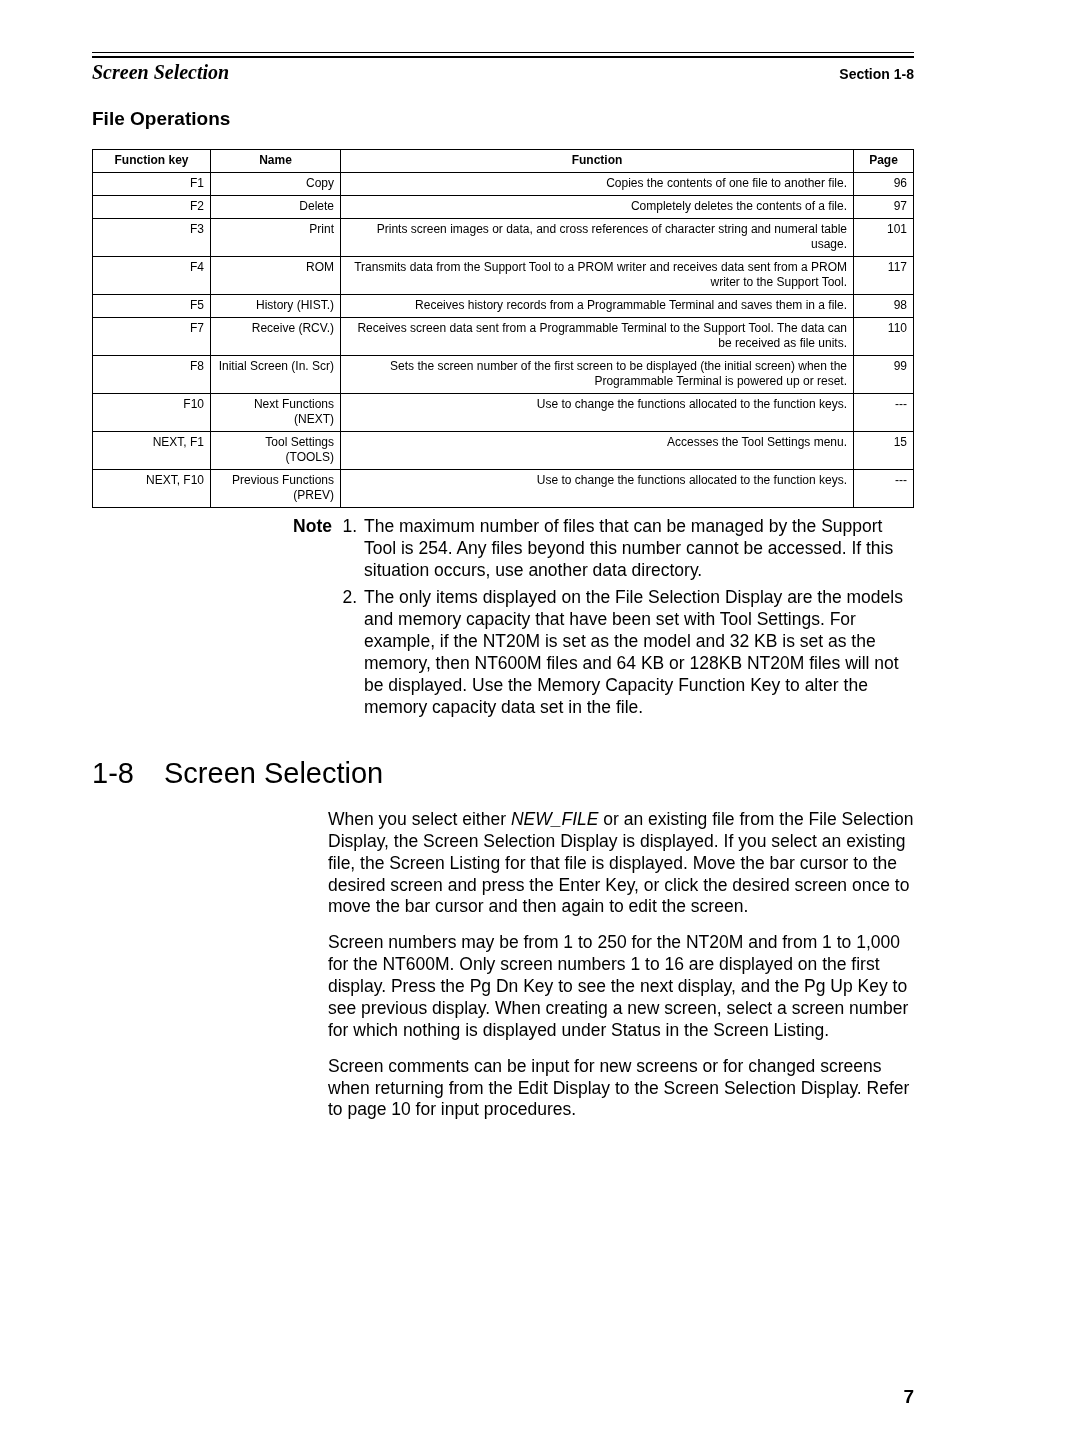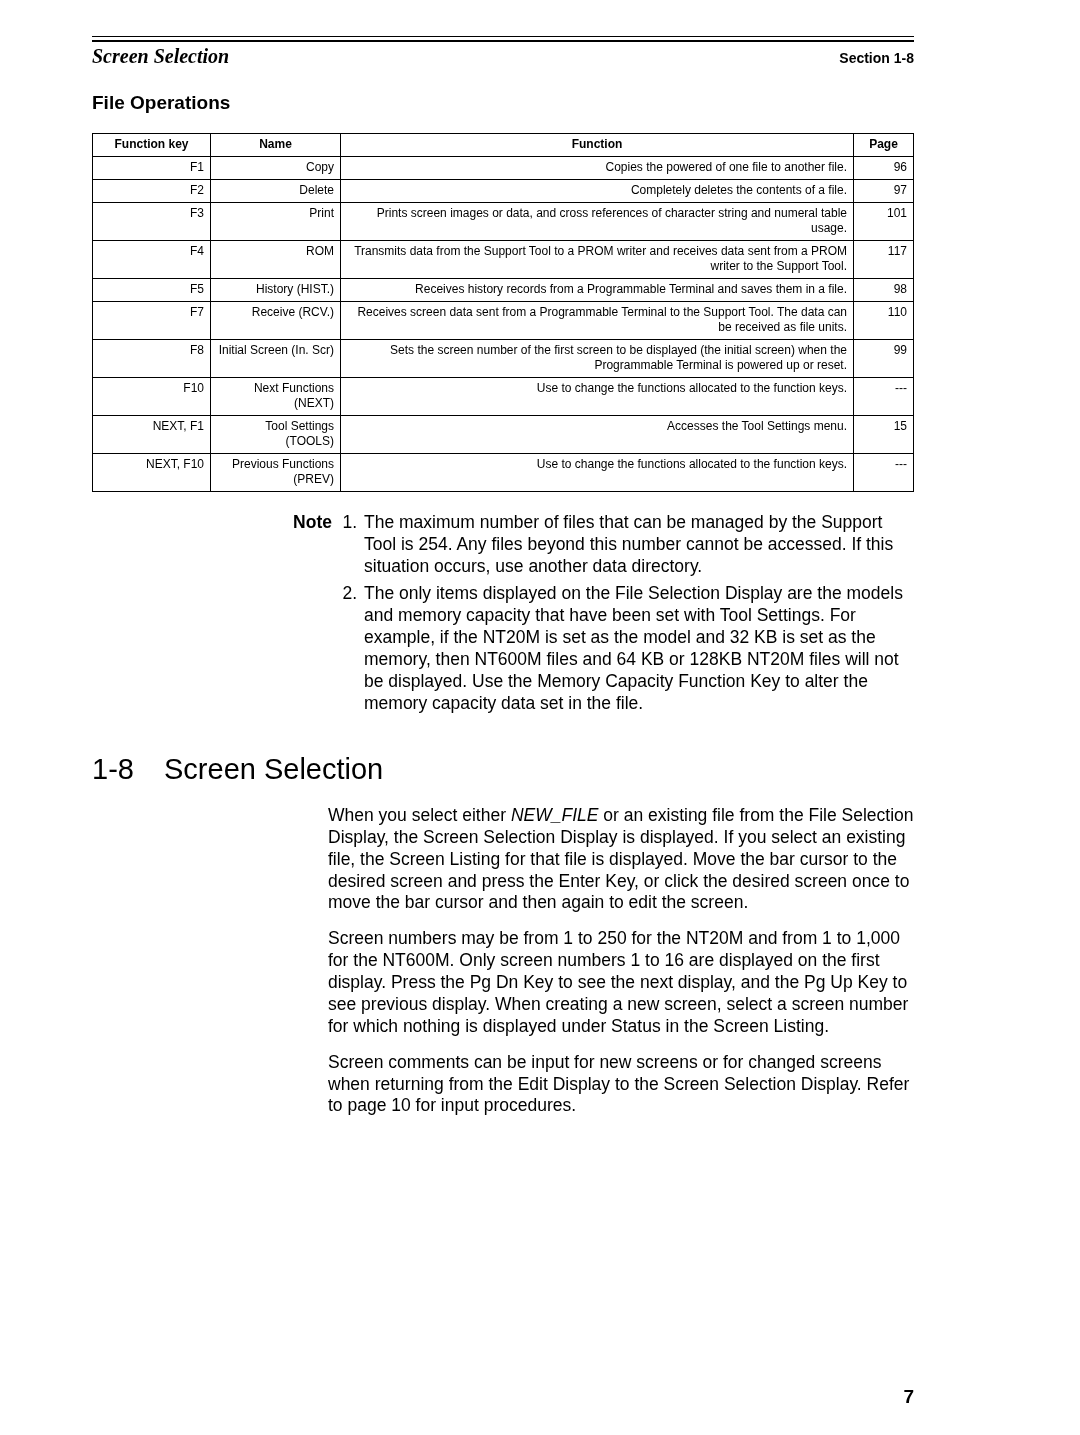--- a/index.html
+++ b/index.html
@@ -9,21 +9,21 @@
     background: #fff;
     font-family: Helvetica, Arial, sans-serif;
     color: #000;
     font-size: 17.5px;
     line-height: 1.25;
   }
   .page {
     width: 992px;
     height: 1435px;
     box-sizing: border-box;
-    padding: 36px 78px 30px 92px;
+    padding: 52px 78px 30px 92px;
     position: relative;
   }
   .rule-outer {
     border-top: 1.5px solid #000;
     margin-bottom: 3px;
   }
   .rule-inner {
     border-top: 2.5px solid #000;
   }
   .runhead {
@@ -76,21 +76,21 @@
     vertical-align: top;
     text-align: right;
   }
   table.fk th {
     font-weight: bold;
     text-align: center;
   }
 
   .note-block {
     display: flex;
-    margin-top: 20px;
+    margin-top: 8px;
     margin-left: 188px;
     justify-content: center;
   }
   .note-label {
     flex: 0 0 52px;
     font-weight: bold;
     text-align: right;
     padding-right: 4px;
   }
   .note-list {
@@ -155,21 +155,21 @@
         <th>Function key</th>
         <th>Name</th>
         <th>Function</th>
         <th>Page</th>
       </tr>
     </thead>
     <tbody id="fk-body">
         <tr>
           <td>F1</td>
           <td>Copy</td>
-          <td>Copies the powered of one file to another file.</td>
+          <td>Copies the contents of one file to another file.</td>
           <td>96</td>
         </tr>
         <tr>
           <td>F2</td>
           <td>Delete</td>
           <td>Completely deletes the contents of a file.</td>
           <td>97</td>
         </tr>
         <tr>
           <td>F3</td>

